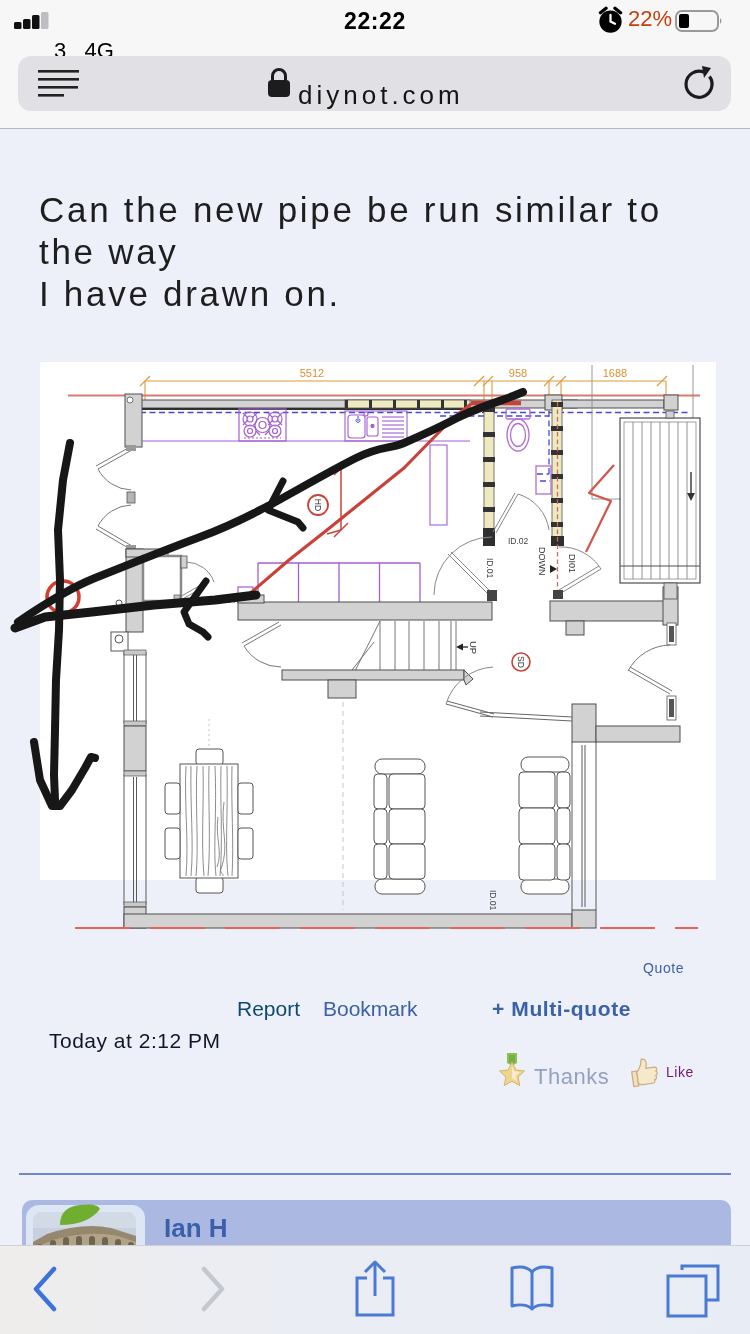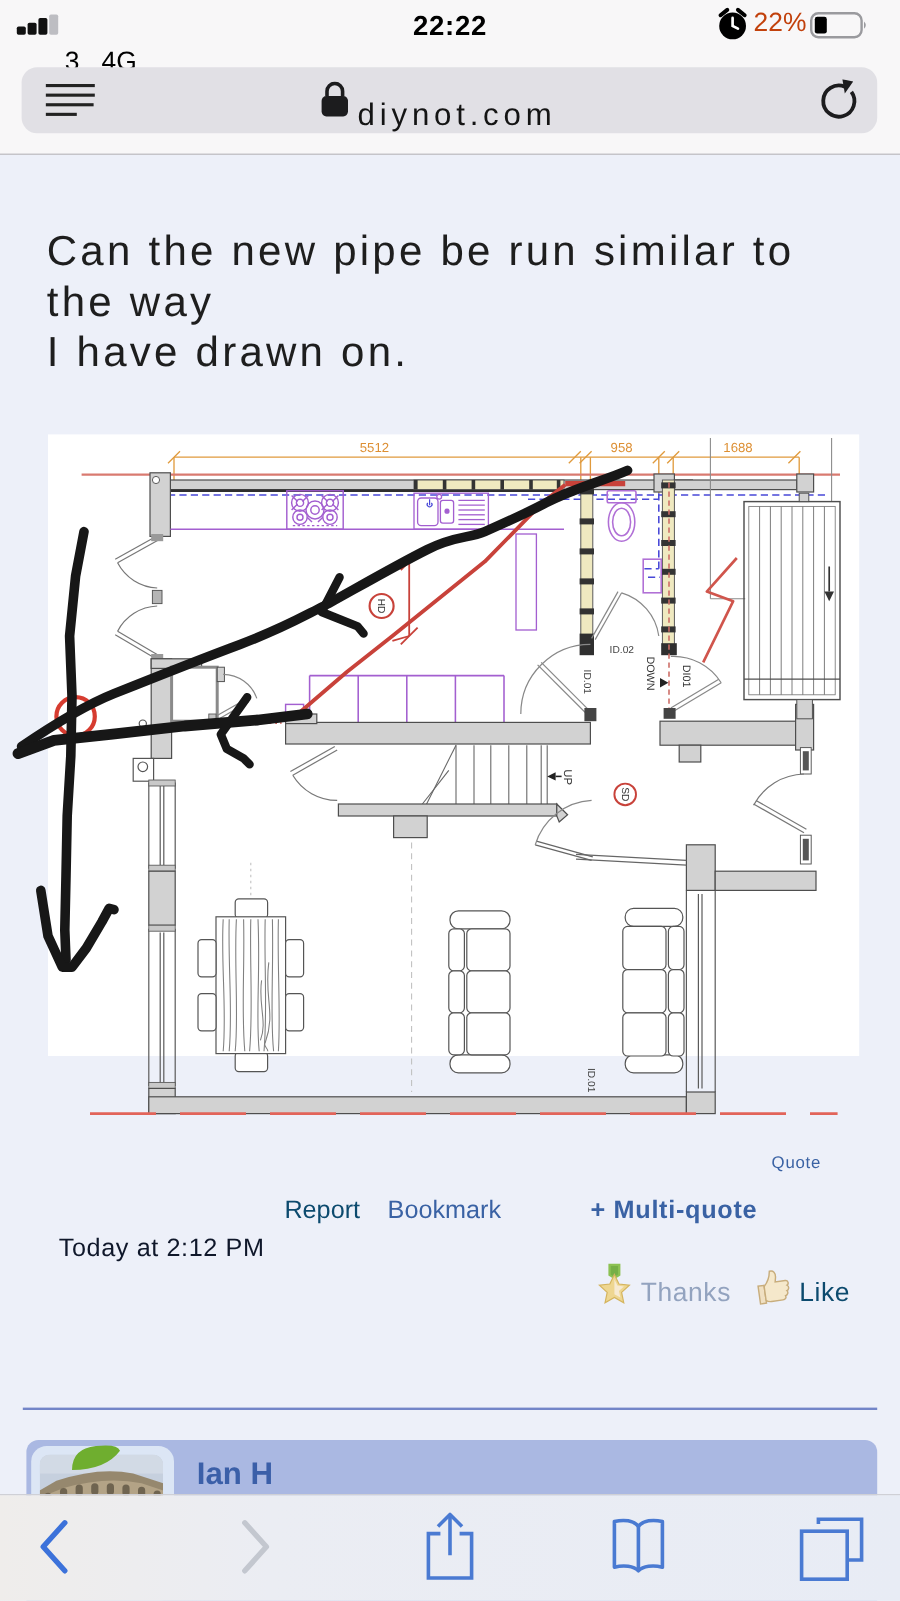--- a/index.html
+++ b/index.html
@@ -523,21 +523,21 @@
 
 <div class="abs" style="left:534px;top:1064px;font-size:22px;letter-spacing:0.5px;color:#93a3bf;">Thanks</div>
 
 <svg class="abs" style="left:628px;top:1056px" width="34" height="34" viewBox="0 0 34 34">
 <g transform="rotate(-8 17 17)">
 <path d="M4 14 L9 14 L9 29 L4 29 Z" fill="#f0e0c2" stroke="#c8ad7c" stroke-width="1.2"></path>
 <path d="M9 15 C13 11 14.5 7 15 3 C18.5 2.5 20 5 19.5 8.5 L18.6 12.5 L27 12.5 C29.5 12.5 30 15.5 28 16.5 C30 18 29 20.5 27.3 21.1 C28.6 22.5 27.4 24.8 25.6 25.1 C26.3 26.8 25 28.2 23 28.2 L13.5 28.2 C11.5 28.2 9.8 27.4 9 26.5 Z" fill="#f5e8cb" stroke="#c8ad7c" stroke-width="1.2"></path>
 </g>
 </svg>
 
-<div class="abs" style="left:666px;top:1064px;font-size:22px;letter-spacing:0.5px;color:#0c4a6e;">Like</div>
+<div class="abs" style="left:666px;top:1064px;font-size:14px;letter-spacing:0.5px;color:#701a75;">Like</div>
 
 <div class="abs" style="left:19px;top:1173px;width:712px;height:2px;background:#7385c8;"></div>
 
 <div class="abs" style="left:22px;top:1200px;width:709px;height:134px;background:#aab8e2;border-radius:10px 10px 0 0;"></div>
 
 <div class="abs" style="left:26px;top:1205px;width:119px;height:129px;background:#dce6f5;border-radius:13px;"></div>
 <div class="abs" style="left:33px;top:1212px;width:103px;height:119px;border-radius:9px;overflow:hidden;">
 <svg width="103" height="119" viewBox="0 0 103 119">
 <rect width="103" height="119" fill="#c6d0de"></rect>
 <rect y="0" width="103" height="16" fill="#d2dae5"></rect>

